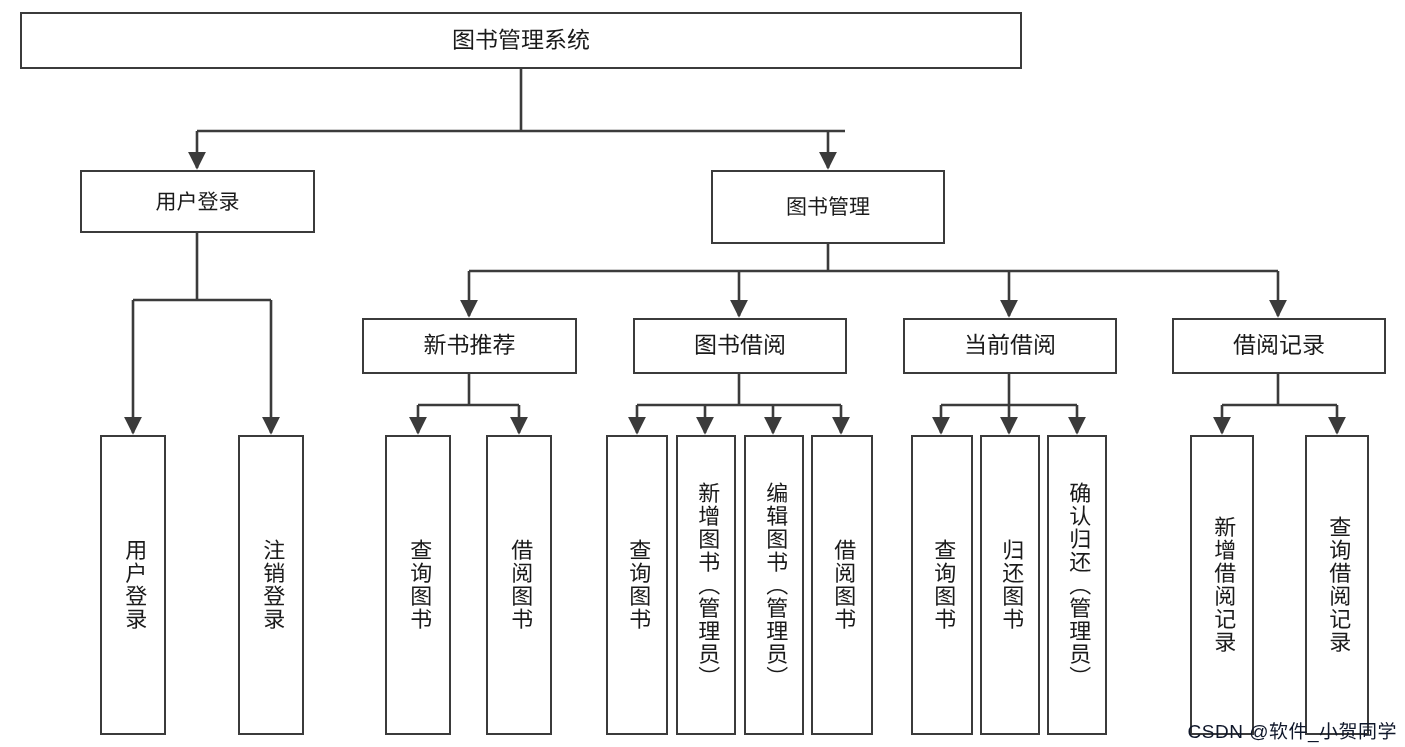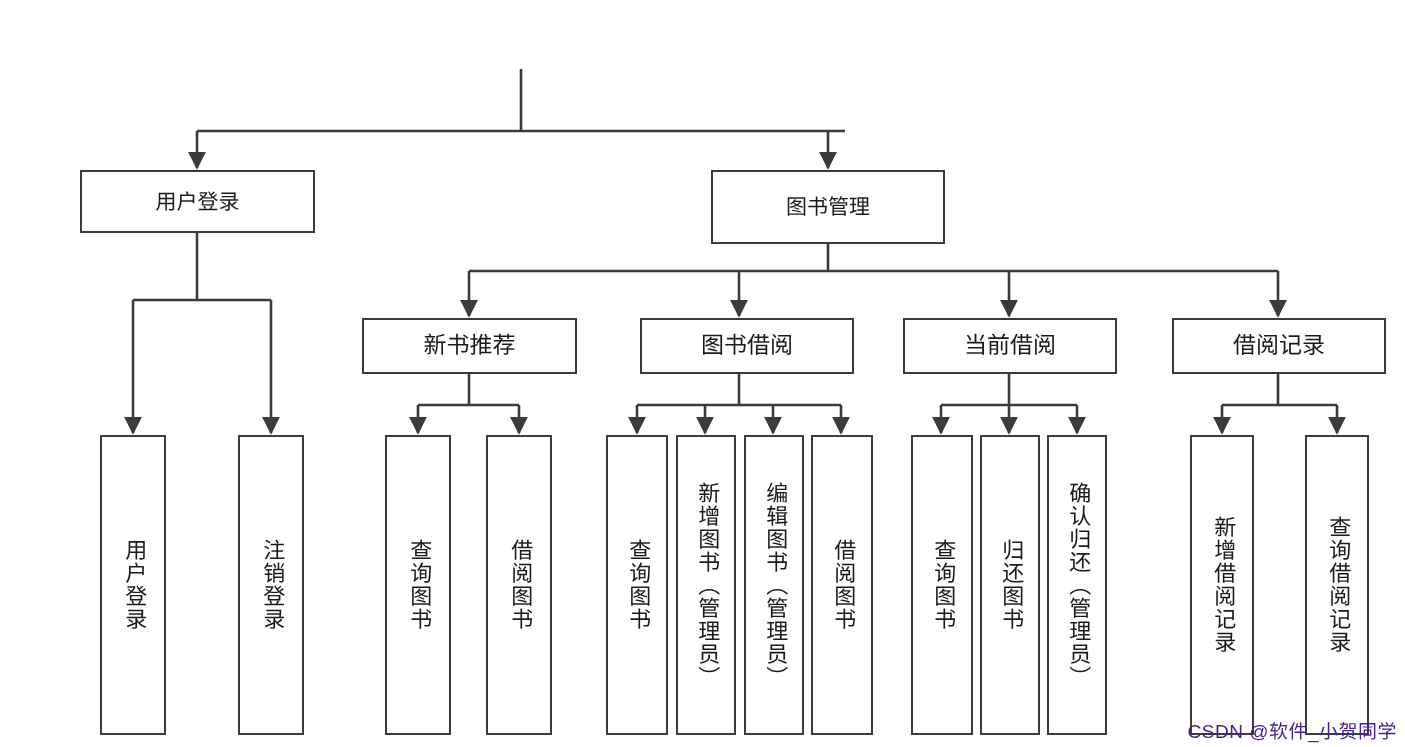--- a/index.html
+++ b/index.html
@@ -59,21 +59,21 @@
   .node.leaf .leaf-label {
     writing-mode: vertical-rl;
     text-orientation: upright;
     display: block;
   }
   #watermark {
     position: absolute;
     right: 8px;
     bottom: 4px;
     font-size: 19px;
-    color: #4c1d95;
+    color: #0f172a;
     letter-spacing: 0.5px;
     white-space: nowrap;
     user-select: none;
   }
 </style>
 </head>
 <body>
 
 <div id="canvas">
 
@@ -120,34 +120,37 @@
       <path d="M 1009 405 L 1009 433" marker-end="url(#arrow)"></path>
       <path d="M 1077 405 L 1077 433" marker-end="url(#arrow)"></path>
 
       <path d="M 1278 374 L 1278 405"></path>
       <path d="M 1222 405 L 1337 405"></path>
       <path d="M 1222 405 L 1222 433" marker-end="url(#arrow)"></path>
       <path d="M 1337 405 L 1337 433" marker-end="url(#arrow)"></path>
     </g>
   </svg>
 
+  <div class="node root" style="left:20px; top:12px; width:1002px; height:57px;">
+    <span>图书管理系统</span>
+  </div>
 
   <div class="node lvl1" style="left:80px; top:170px; width:235px; height:63px;">
     <span>用户登录</span>
   </div>
 
   <div class="node lvl1" style="left:711px; top:170px; width:234px; height:74px;">
     <span>图书管理</span>
   </div>
 
   <div class="node lvl2" style="left:362px; top:318px; width:215px; height:56px;">
     <span>新书推荐</span>
   </div>
 
-  <div class="node lvl2" style="left:633px; top:318px; width:214px; height:56px;margin-left:7px;">
+  <div class="node lvl2" style="left:633px; top:318px; width:214px; height:56px;">
     <span>图书借阅</span>
   </div>
 
   <div class="node lvl2" style="left:903px; top:318px; width:214px; height:56px;">
     <span>当前借阅</span>
   </div>
 
   <div class="node lvl2" style="left:1172px; top:318px; width:214px; height:56px;">
     <span>借阅记录</span>
   </div>

